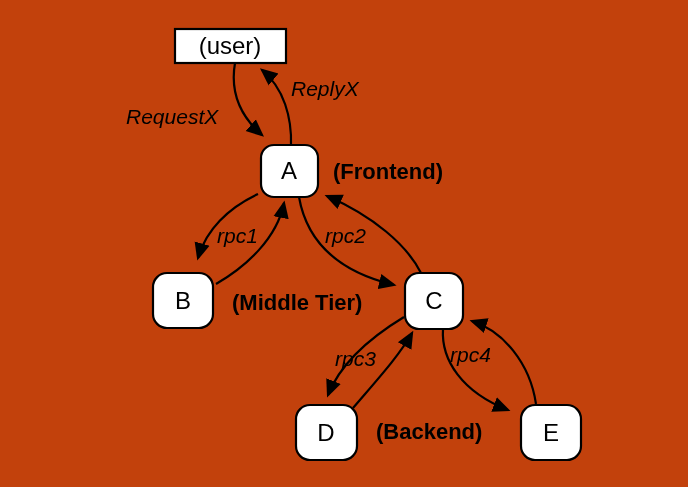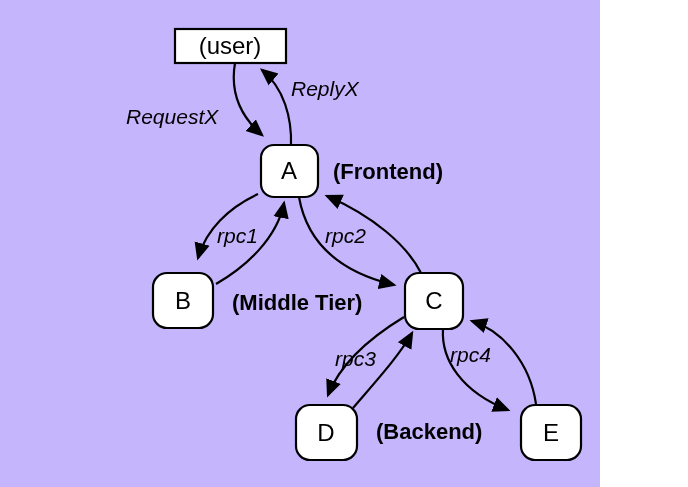--- a/index.html
+++ b/index.html
@@ -3,23 +3,23 @@
 <meta charset="utf-8">
 <style>
   html, body {
     margin: 0;
     padding: 0;
     background: #ffffff;
     font-family: "Liberation Sans", sans-serif;
   }
   .stage {
     position: relative;
-    width: 600px;
+    width: 688px;
     height: 487px;
-    background: #c4b5fd;
+    background: #c2410c;
     overflow: hidden;
   }
   svg { display: block; }
   .edge {
     fill: none;
     stroke: #000000;
     stroke-width: 2.2;
   }
   .node-box {
     fill: #ffffff;

